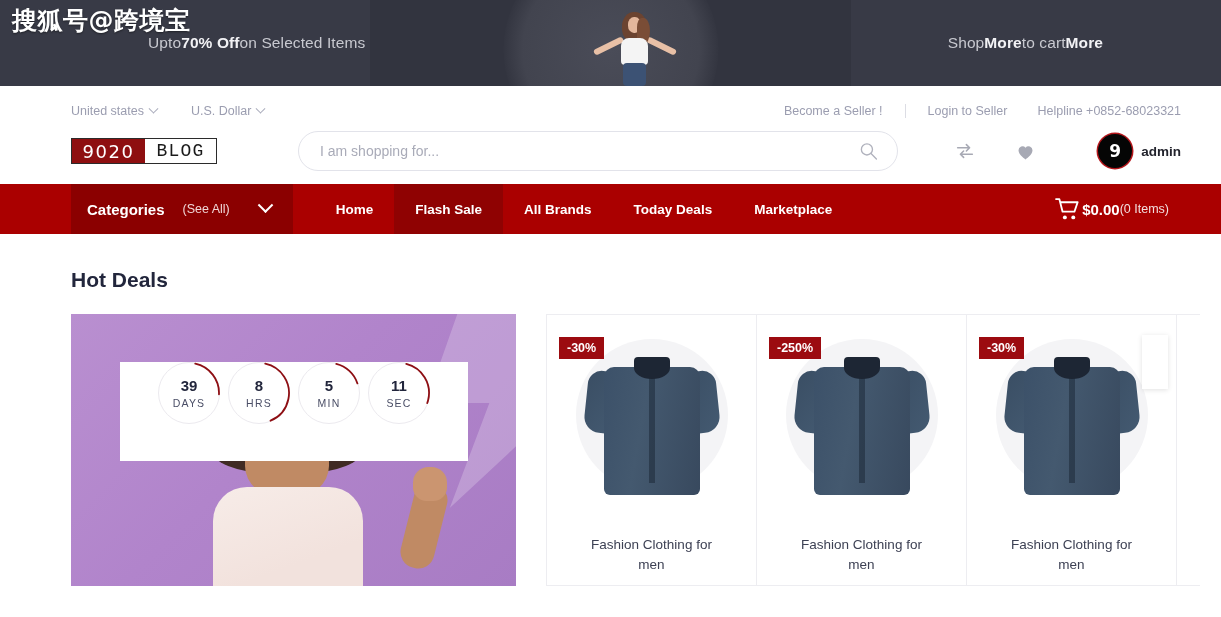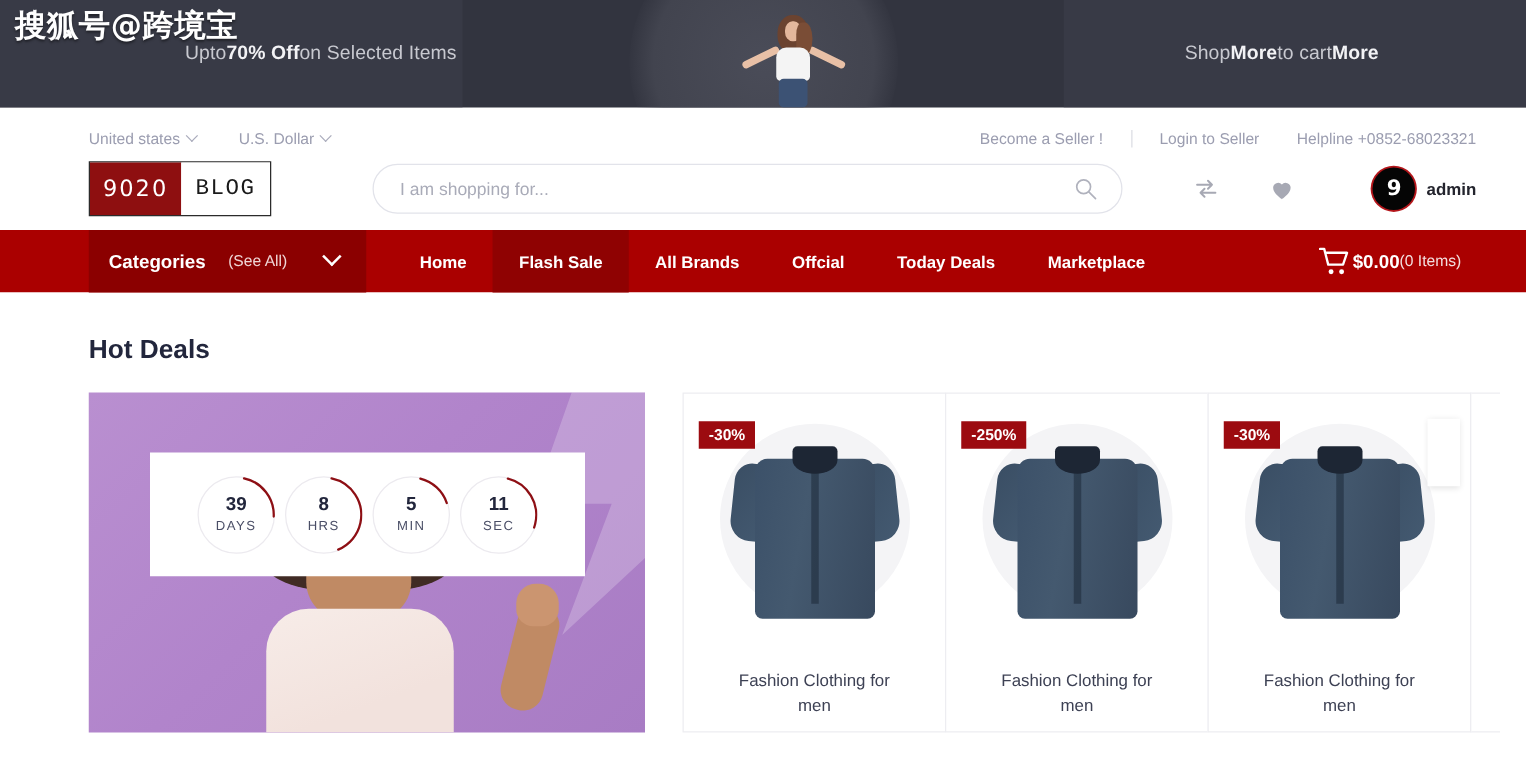--- a/index.html
+++ b/index.html
@@ -106,21 +106,21 @@
   
   .header {
     height: 66px;
     display: flex; align-items: center;
     padding: 0 40px 0 71px;
     background: #ffffff;
   }
   .logo {
     display: flex; align-items: stretch;
     border: 1.5px solid #2b2b2b;
-    height: 44px; width: 146px;
+    height: 26px; width: 146px;
   }
   .logo-red {
     background: #8e0f10; color: #ffffff;
     display: flex; align-items: center; justify-content: center;
     width: 73px; font-size: 18px; letter-spacing: 1.6px;
     font-family: "DejaVu Sans", sans-serif;
   }
   .logo-word {
     background: #ffffff; color: #1a1a1a;
     display: flex; align-items: center; justify-content: center;
@@ -249,21 +249,21 @@
   }
   .bp-hand {
     position: absolute; right: -30px; top: 56px;
     width: 34px; height: 34px;
     background: #cb9570; border-radius: 46% 46% 40% 40%;
   }
   .countdown {
     position: absolute; left: 49px; top: 48px;
     width: 348px; height: 99px;
     background: #ffffff;
-    display: flex; align-items: center; justify-content: center; gap: 8px;
+    display: flex; justify-content: center; gap: 8px;
   }
   .cd-cell {
     position: relative;
     width: 62px; height: 62px; border-radius: 50%;
     border: 1px solid #eceaef;
     display: flex; flex-direction: column;
     align-items: center; justify-content: center;
   }
   .cd-arc { position: absolute; left: -1px; top: -1px; width: 62px; height: 62px; }
   .cd-value {
@@ -448,21 +448,20 @@
   <div class="categories">
     <span class="categories-title">Categories</span>
     <span class="categories-see">(See All)</span>
     <span class="chev-white"></span>
   </div>
 
   <div class="nav-items">
     <div class="nav-item">Home</div>
     <div class="nav-item active">Flash Sale</div>
     <div class="nav-item">All Brands</div>
-    <div class="nav-item">Offcial</div>
     <div class="nav-item">Today Deals</div>
     <div class="nav-item">Marketplace</div>
   </div>
 
   <div class="cart">
     <svg width="27" height="25" viewBox="0 0 26 24" fill="none">
       <path d="M1 2h3.2l3.1 12.1h11.4L21.8 5H6" stroke="#ffffff" stroke-width="1.8" stroke-linecap="round" stroke-linejoin="round"></path>
       <circle cx="9.5" cy="19.6" r="1.9" fill="#ffffff"></circle>
       <circle cx="17.6" cy="19.6" r="1.9" fill="#ffffff"></circle>
     </svg>

